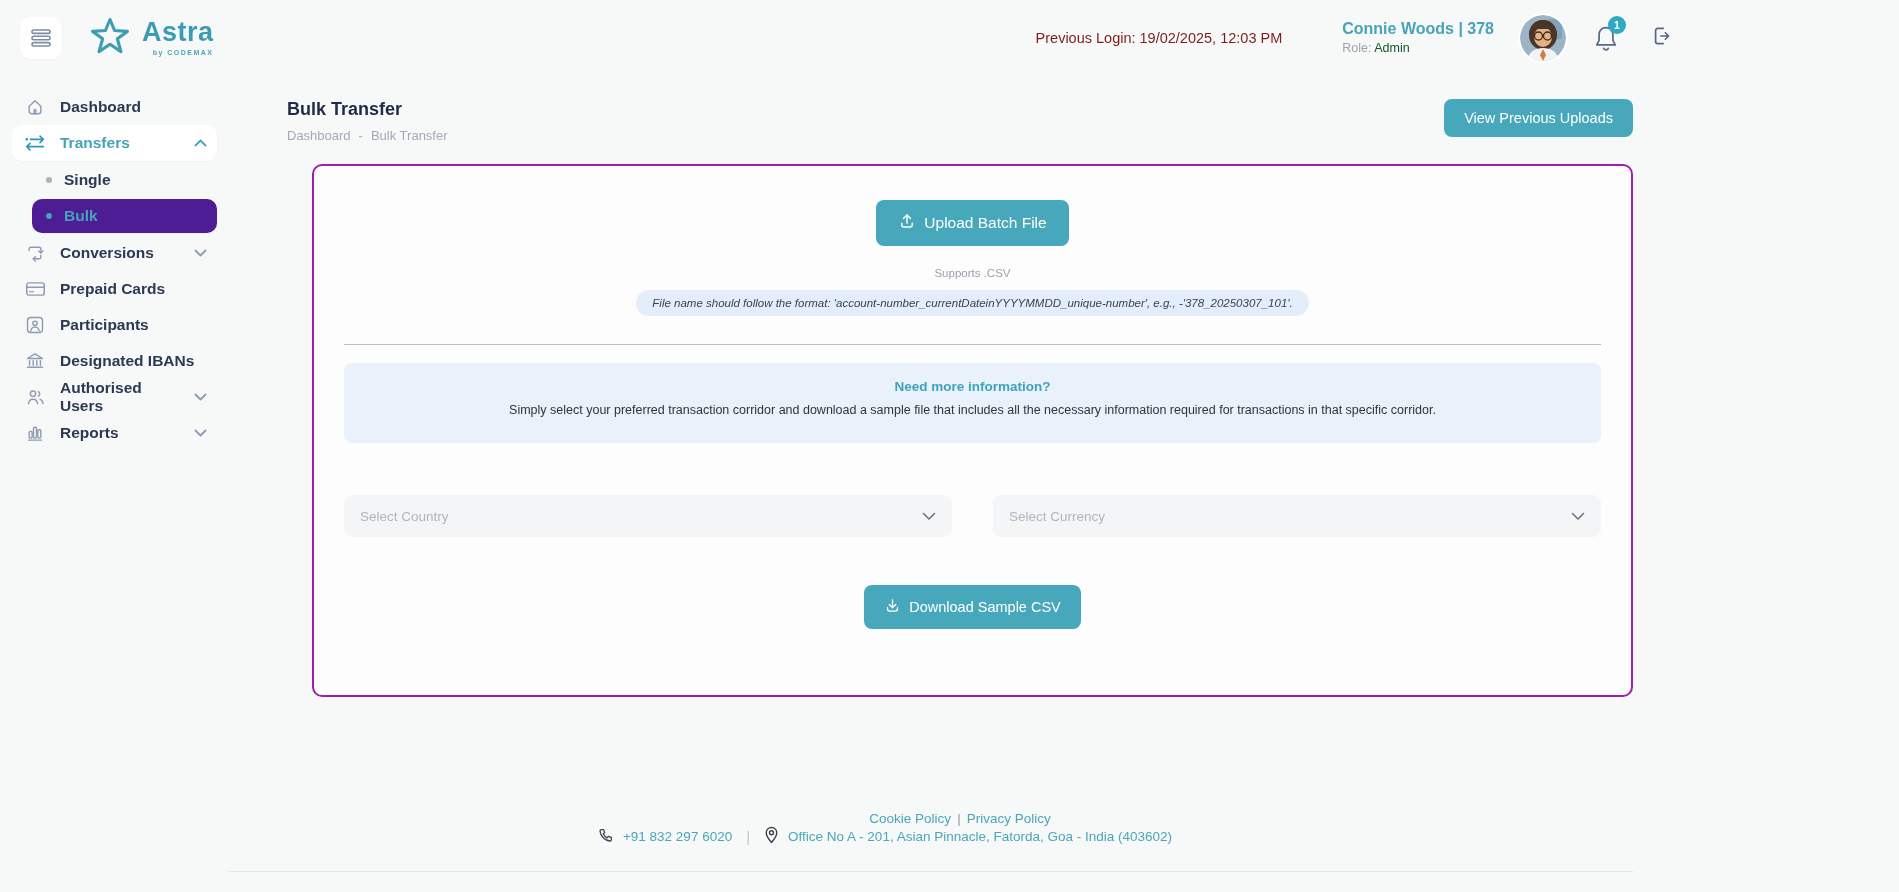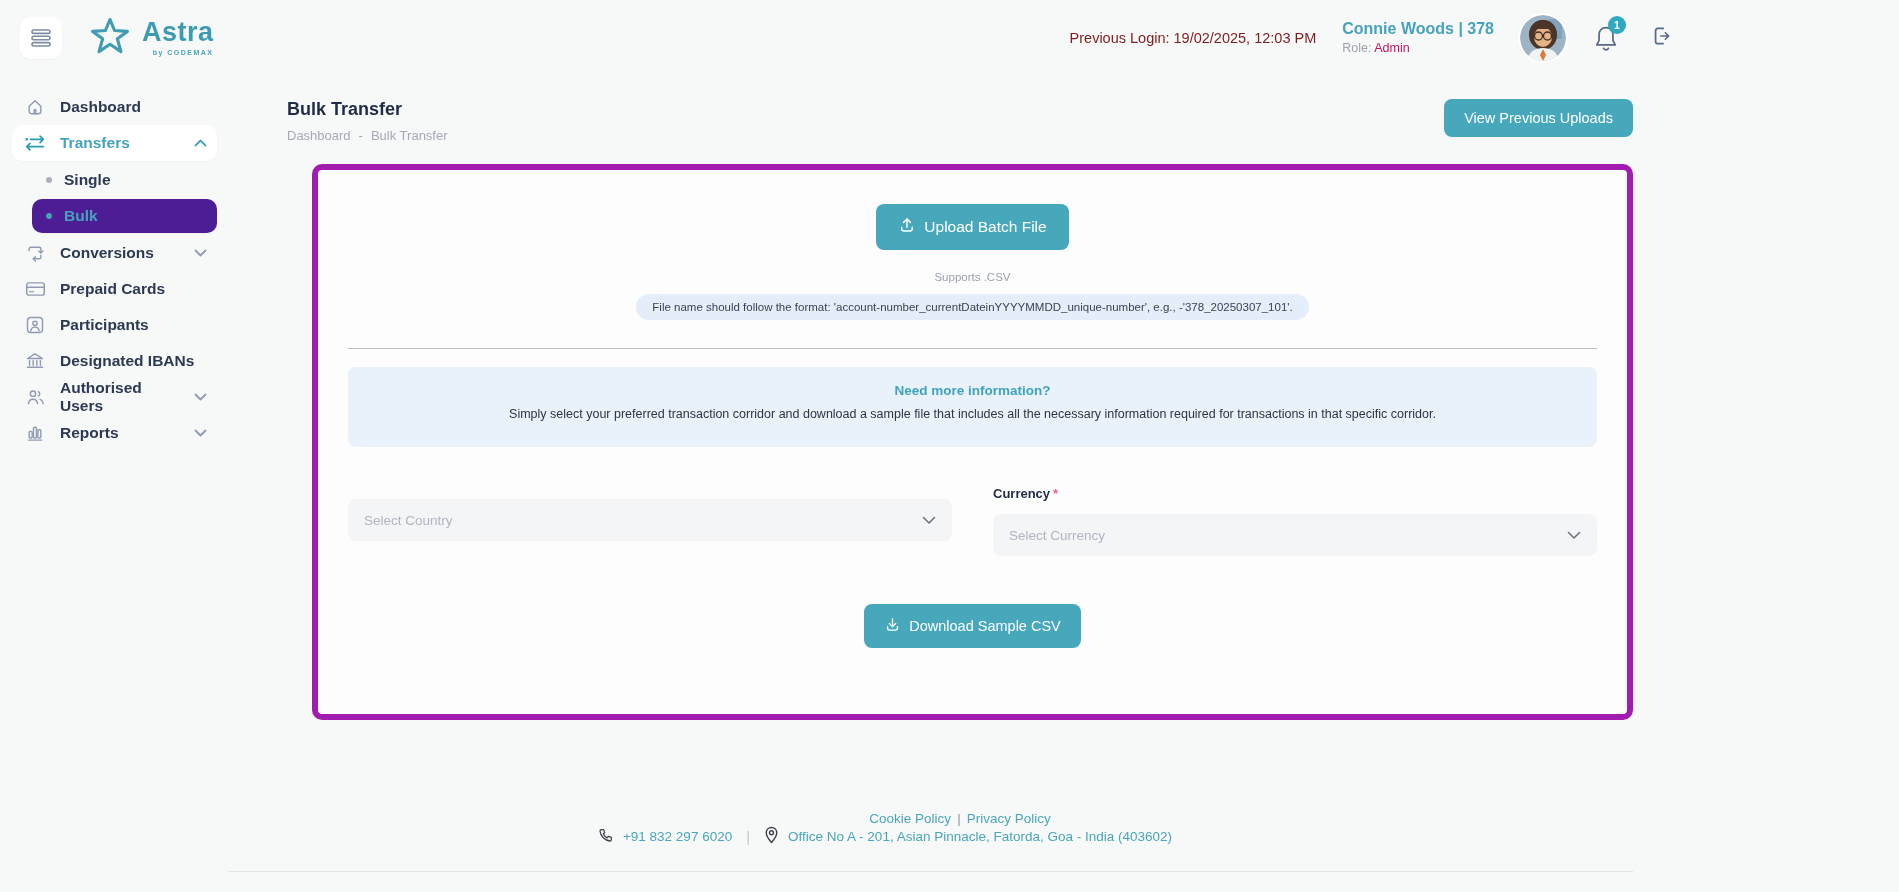--- a/index.html
+++ b/index.html
@@ -26,24 +26,24 @@
     box-shadow:0 1px 2px rgba(0,0,0,0.04);
   }
   .hamburger-btn svg { display:block; }
   .logo { display:flex; align-items:center; gap:10px; }
   .logo-text { display:flex; flex-direction:column; line-height:1; }
   .logo-name { font-size:27px; font-weight:bold; color:#3a9cb2; letter-spacing:0.5px; }
   .logo-byline { font-size:7px; font-weight:bold; color:#49a5b8; letter-spacing:1.5px; text-align:right; margin-top:3px; }
 
   .header-right { display:flex; align-items:center; gap:26px; }
   .prev-login { font-size:14.5px; color:#7f1d1d; }
-  .user-block { display:flex; flex-direction:column; gap:3px; }
+  .user-block { display:flex; flex-direction:column; gap:3px;margin-left:34px; }
   .user-name { font-size:16px; font-weight:bold; color:#45a3ba; }
   .user-role { font-size:12.5px; color:#9aa3ae; }
-  .user-role .role-value { color:#be185d; }
+  .user-role .role-value { color:#14532d; }
   .avatar {
     width:46px; height:46px; border-radius:50%; overflow:hidden; flex:0 0 46px;
     box-shadow:0 0 0 2px #fff;
   }
   .bell-wrap { position:relative; width:30px; height:30px; cursor:pointer; }
   .bell-badge {
     position:absolute; top:-7px; right:-4px;
     min-width:18px; height:18px; border-radius:50%;
     background:#2fa9bf; color:#fff; font-size:10.5px; font-weight:bold;
     display:flex; align-items:center; justify-content:center;
@@ -81,29 +81,29 @@
   .breadcrumb { margin-top:8px; font-size:13px; color:#a3aab6; display:flex; gap:8px; align-items:center; }
   .btn-teal {
     background:#47a8bc; color:#ffffff; border:none; border-radius:8px;
     font-family:"Liberation Sans", sans-serif;
     font-size:14.5px; padding:11px 20px; cursor:pointer;
     display:inline-flex; align-items:center; gap:8px;
   }
 
   .card {
     margin:21px 0 0 25px;
-    background:#fdfdfe; border:6px solid #a21caf; border-radius:10px;
+    background:#fdfdfe; border:2px solid #a21caf; border-radius:10px;
     padding:34px 30px 40px 30px;
     display:flex; flex-direction:column; align-items:center;
   }
   .upload-btn { font-size:15.5px; padding:12px 22px; }
   .supports { margin-top:21px; font-size:11.5px; color:#9aa1ac; }
   .filename-note {
     margin-top:11px; background:#e4eefb; border-radius:14px;
-    padding:7px 16px; font-size:11.5px; color:#3b4350;
+    padding:7px 16px; font-size:11.5px; color:#3b4350;font-style:italic;
   }
   .card-divider { width:100%; border:none; border-top:1px solid #b9bcc2; margin:28px 0 0 0; }
 
   .info-box {
     width:100%; margin-top:18px; background:#e9f1fb; border-radius:8px;
     padding:16px 60px 26px 60px; text-align:center;
   }
   .info-title { font-size:13.5px; font-weight:bold; color:#3fa4bb; }
   .info-body { margin-top:9px; font-size:12.5px; color:#30343b; }
 
@@ -385,23 +385,20 @@
             <div class="select-box">
               <span class="select-placeholder">Select Country</span>
               <span>
                 <svg width="14" height="9" viewBox="0 0 14 9" fill="none" stroke="#6b7585" stroke-width="1.6" stroke-linecap="round" stroke-linejoin="round">
                   <path d="M1.5 1.5 L7 7 L12.5 1.5"></path>
                 </svg>
               </span>
             </div>
           </div>
           <div class="form-field">
-            <div class="field-label">
-              <span>Currency</span><span class="req">*</span>
-            </div>
             <div class="select-box">
               <span class="select-placeholder">Select Currency</span>
               <span>
                 <svg width="14" height="9" viewBox="0 0 14 9" fill="none" stroke="#6b7585" stroke-width="1.6" stroke-linecap="round" stroke-linejoin="round">
                   <path d="M1.5 1.5 L7 7 L12.5 1.5"></path>
                 </svg>
               </span>
             </div>
           </div>
         </div>

